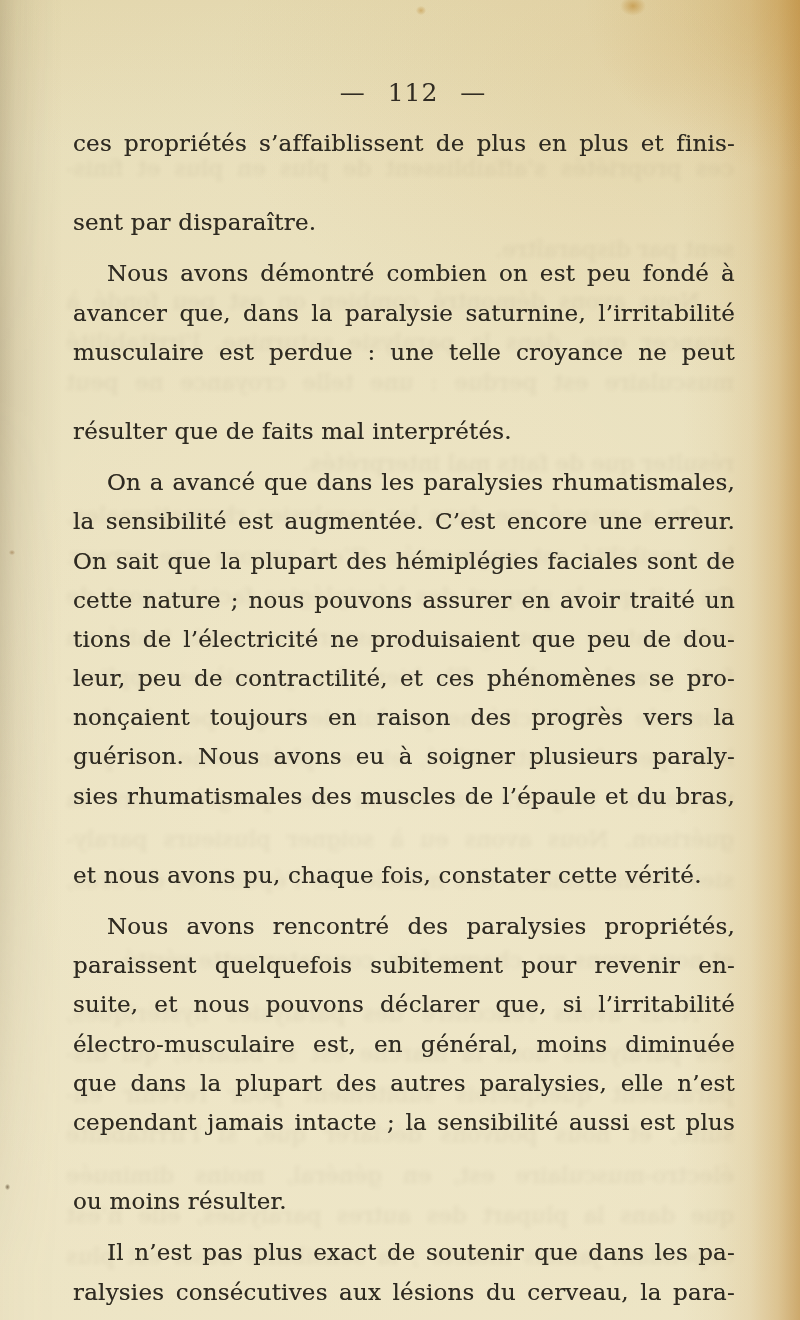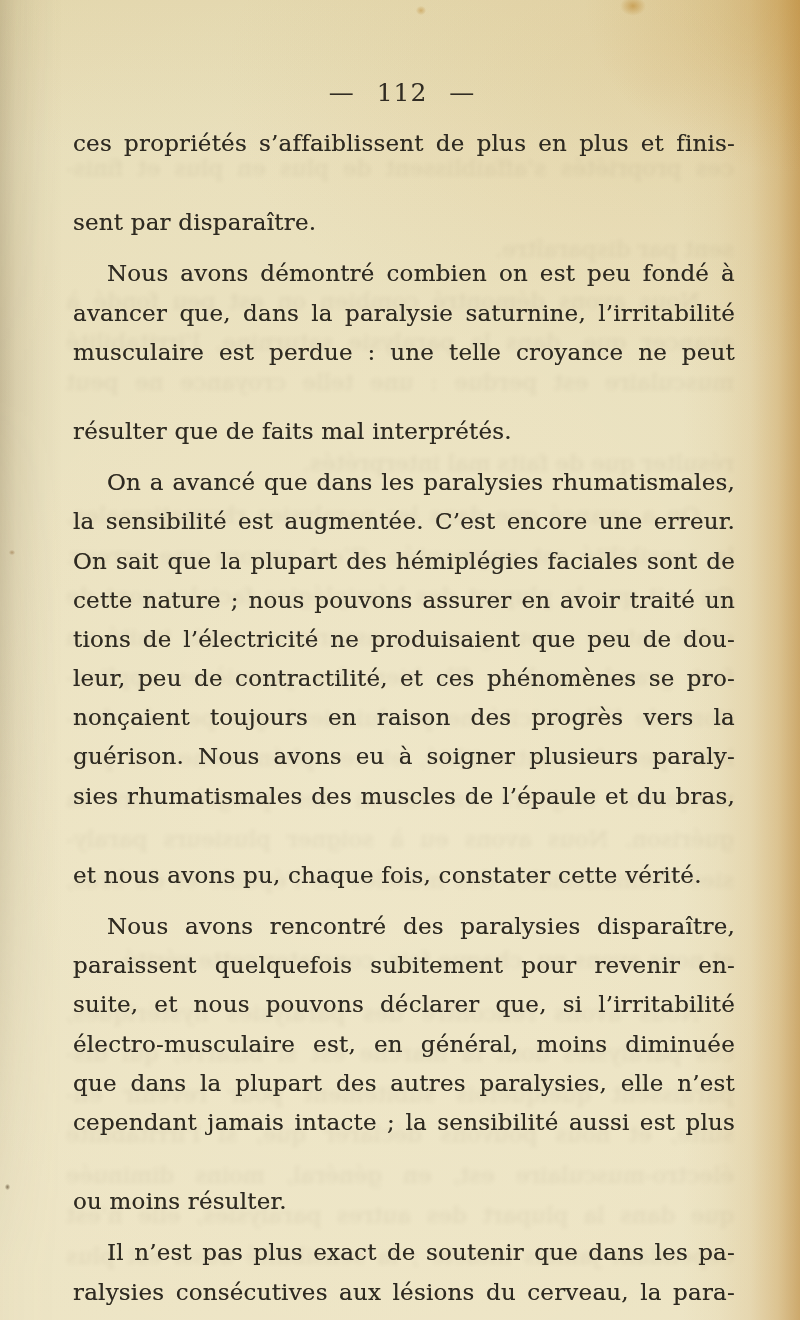--- a/index.html
+++ b/index.html
@@ -40,21 +40,21 @@
   .stain-1 { left: 620px; top: -4px; width: 26px; height: 20px;
     background: radial-gradient(rgba(184,128,36,0.55), rgba(184,128,36,0) 70%); }
   .stain-2 { left: 416px; top: 6px; width: 10px; height: 9px;
     background: radial-gradient(rgba(184,128,36,0.45), rgba(184,128,36,0) 75%); }
   .stain-3 { left: 5px; top: 1184px; width: 5px; height: 6px;
     background: radial-gradient(rgba(80,62,36,0.65), rgba(80,62,36,0) 80%); }
   .stain-4 { left: 9px; top: 550px; width: 6px; height: 5px;
     background: radial-gradient(rgba(140,100,50,0.5), rgba(140,100,50,0) 80%); }
 
   .folio {
-    position: absolute; top: 78px; left: 69px; width: 666px;
+    position: absolute; top: 78px; left: 80px; width: 666px;
     text-align: center; font-size: 25px; letter-spacing: 1px;
     word-spacing: 13px; color: #312c23;
   }
 
   .body-text {
     position: absolute; top: 124px; left: 73px; width: 662px;
     font-size: 23px; line-height: 39.2px; letter-spacing: 0.2px;
     text-shadow: 0 0 0.5px rgba(46,42,33,0.55);
   }
   .line {
@@ -133,21 +133,21 @@
       <div class="line indent">On a avancé que dans les paralysies rhumatismales,</div>
       <div class="line">la sensibilité est augmentée. C’est encore une erreur.</div>
       <div class="line">On sait que la plupart des hémiplégies faciales sont de</div>
       <div class="line">cette nature ; nous pouvons assurer en avoir traité un</div>
       <div class="line">tions de l’électricité ne produisaient que peu de dou-</div>
       <div class="line">leur, peu de contractilité, et ces phénomènes se pro-</div>
       <div class="line">nonçaient toujours en raison des progrès vers la</div>
       <div class="line">guérison. Nous avons eu à soigner plusieurs paraly-</div>
       <div class="line">sies rhumatismales des muscles de l’épaule et du bras,</div>
       <div class="line end">et nous avons pu, chaque fois, constater cette vérité.</div>
-      <div class="line indent">Nous avons rencontré des paralysies disparaître,</div>
+      <div class="line indent">Nous avons rencontré des paralysies propriétés,</div>
       <div class="line">paraissent quelquefois subitement pour revenir en-</div>
       <div class="line">suite, et nous pouvons déclarer que, si l’irritabilité</div>
       <div class="line">électro-musculaire est, en général, moins diminuée</div>
       <div class="line">que dans la plupart des autres paralysies, elle n’est</div>
       <div class="line">cependant jamais intacte ; la sensibilité aussi est plus</div>
       <div class="line end">ou moins résulter.</div>
       <div class="line indent">Il n’est pas plus exact de soutenir que dans les pa-</div>
       <div class="line">ralysies consécutives aux lésions du cerveau, la para-</div>
       <div class="line">lysie des aliénés, celle par compression ou distension</div>
     </div>

